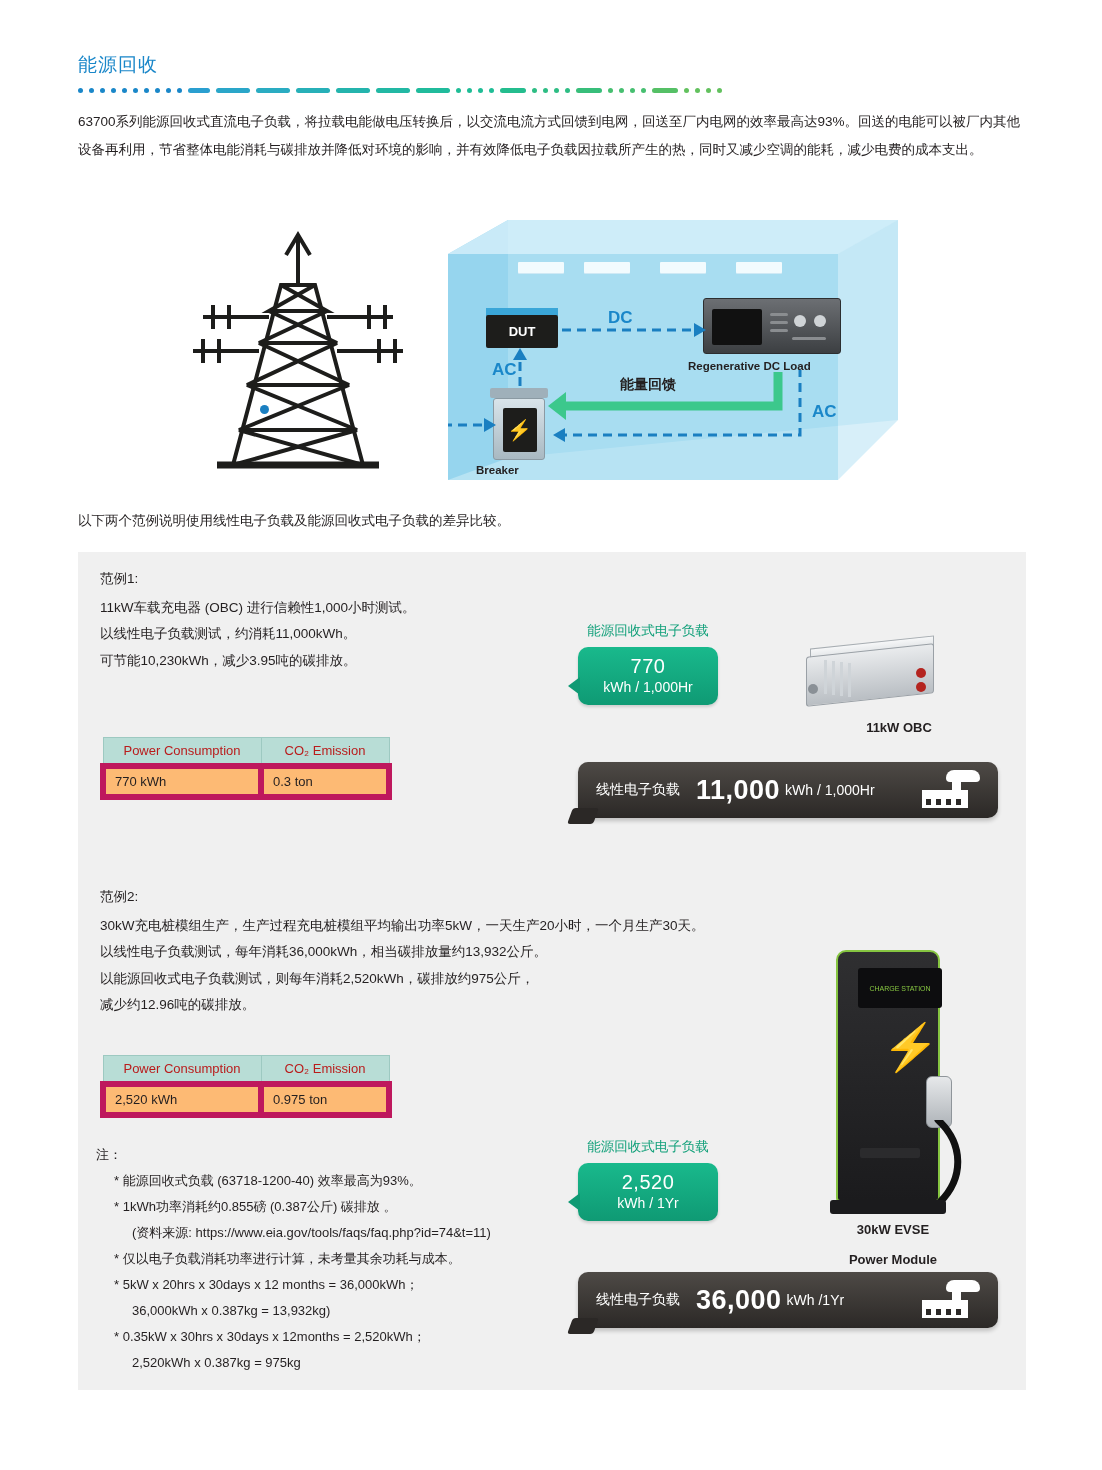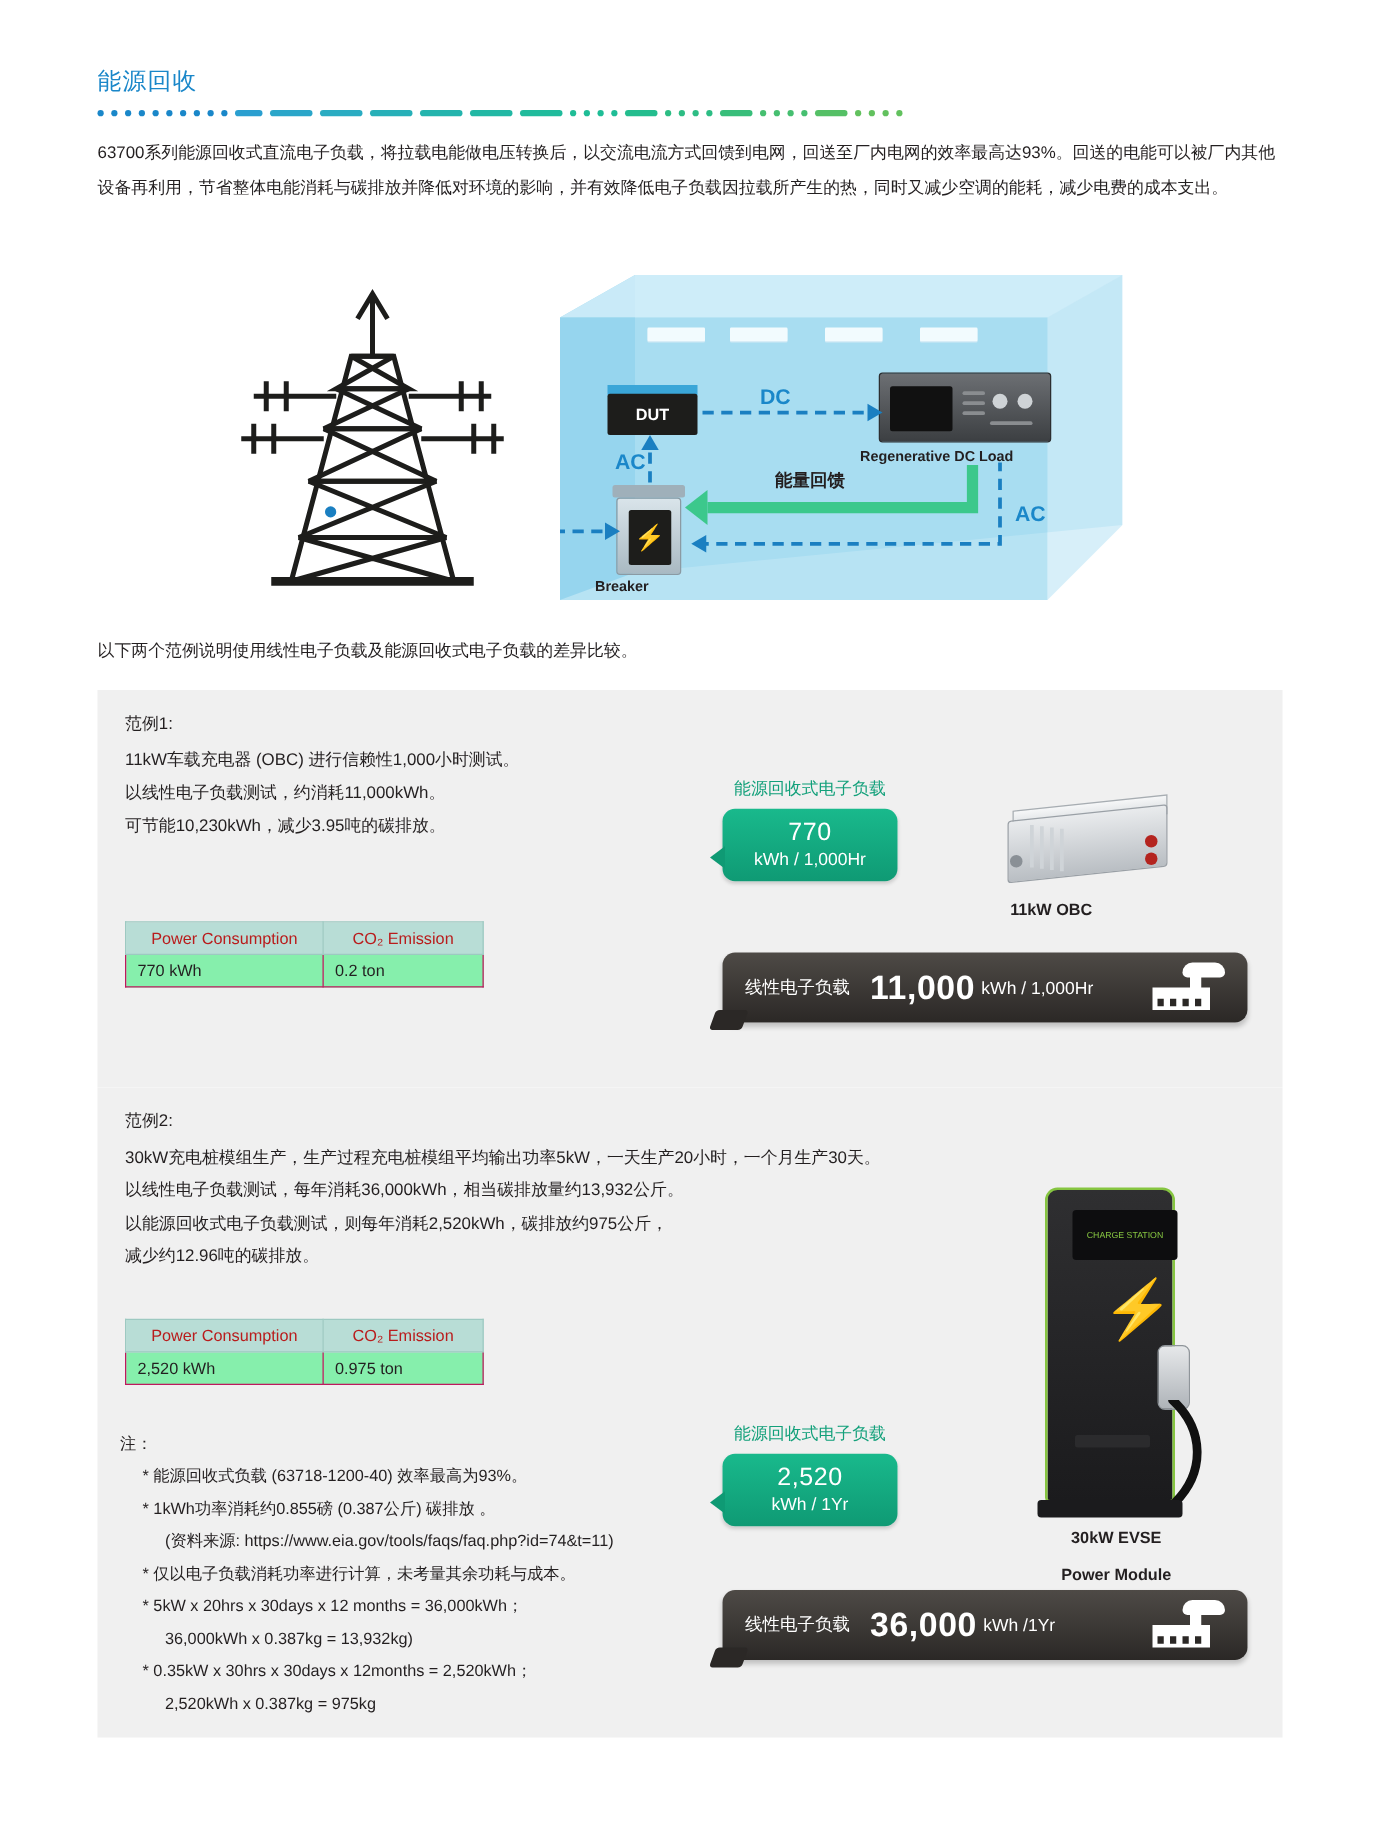--- a/index.html
+++ b/index.html
@@ -101,21 +101,21 @@
   .ex-text { position:absolute; left:22px; top:18px; width:470px; }
 
   table.spec {
     border-collapse:collapse; font-size:13px;
   }
   table.spec th {
     background:#b8ddd6; border:1px solid #9dc9c1; text-align:center;
     font-weight:normal; padding:5px 9px; color:#b91c1c;
   }
   table.spec td {
-    background:#86efac; border:1px solid #be185d; padding:5px 9px;
+    background:#fdba74; border:6px solid #be185d; padding:5px 9px;
   }
   .col1 { width:158px; }
   .col2 { width:128px; }
 
   
   .callout-wrap { position:absolute; }
   .callout-title {
     font-size:13.5px; color:#12a07a; margin-bottom:7px; text-align:center;
   }
   .callout {
@@ -344,21 +344,21 @@
     </div>
 
     <table class="spec" style="position:absolute; left:22px; top:185px;">
       <tbody>
           <tr>
         <th class="col1">Power Consumption</th>
         <th class="col2">CO₂ Emission</th>
       </tr>
       <tr>
         <td>770 kWh</td>
-        <td>0.2 ton</td>
+        <td>0.3 ton</td>
       </tr>
     </tbody>
       </table>
 
     <div class="callout-wrap" style="left:500px; top:70px;">
       <div class="callout-title">能源回收式电子负载</div>
       <div class="callout">
         <div class="big">770</div>
         <div class="small">kWh / 1,000Hr</div>
       </div>
@@ -368,21 +368,21 @@
       <div class="obc-top"></div>
       <div class="obc-body"></div>
       <div class="obc-fin" style="left:26px; top:28px;"></div>
       <div class="obc-fin" style="left:34px; top:29px;"></div>
       <div class="obc-fin" style="left:42px; top:30px;"></div>
       <div class="obc-fin" style="left:50px; top:31px;"></div>
       <div class="obc-port" style="left:118px; top:36px;"></div>
       <div class="obc-port" style="left:118px; top:50px;"></div>
       <div class="obc-port" style="left:10px; top:52px; background:#8a9096;"></div>
     </div>
-    <div class="prod-caption" style="left:688px; top:168px; width:150px;">11kW OBC</div>
+    <div class="prod-caption" style="left:746px; top:168px; width:150px;">11kW OBC</div>
 
     <div class="darkbar" style="left:500px; top:210px; width:420px;">
       <span class="tail"></span>
       <span class="lab">线性电子负载</span>
       <span class="num">11,000</span>
       <span class="unit">kWh / 1,000Hr</span>
       <span class="factory">
         <span class="fact-smoke"></span>
         <span class="fact-chim"></span>
         <span class="fact-body"></span>

